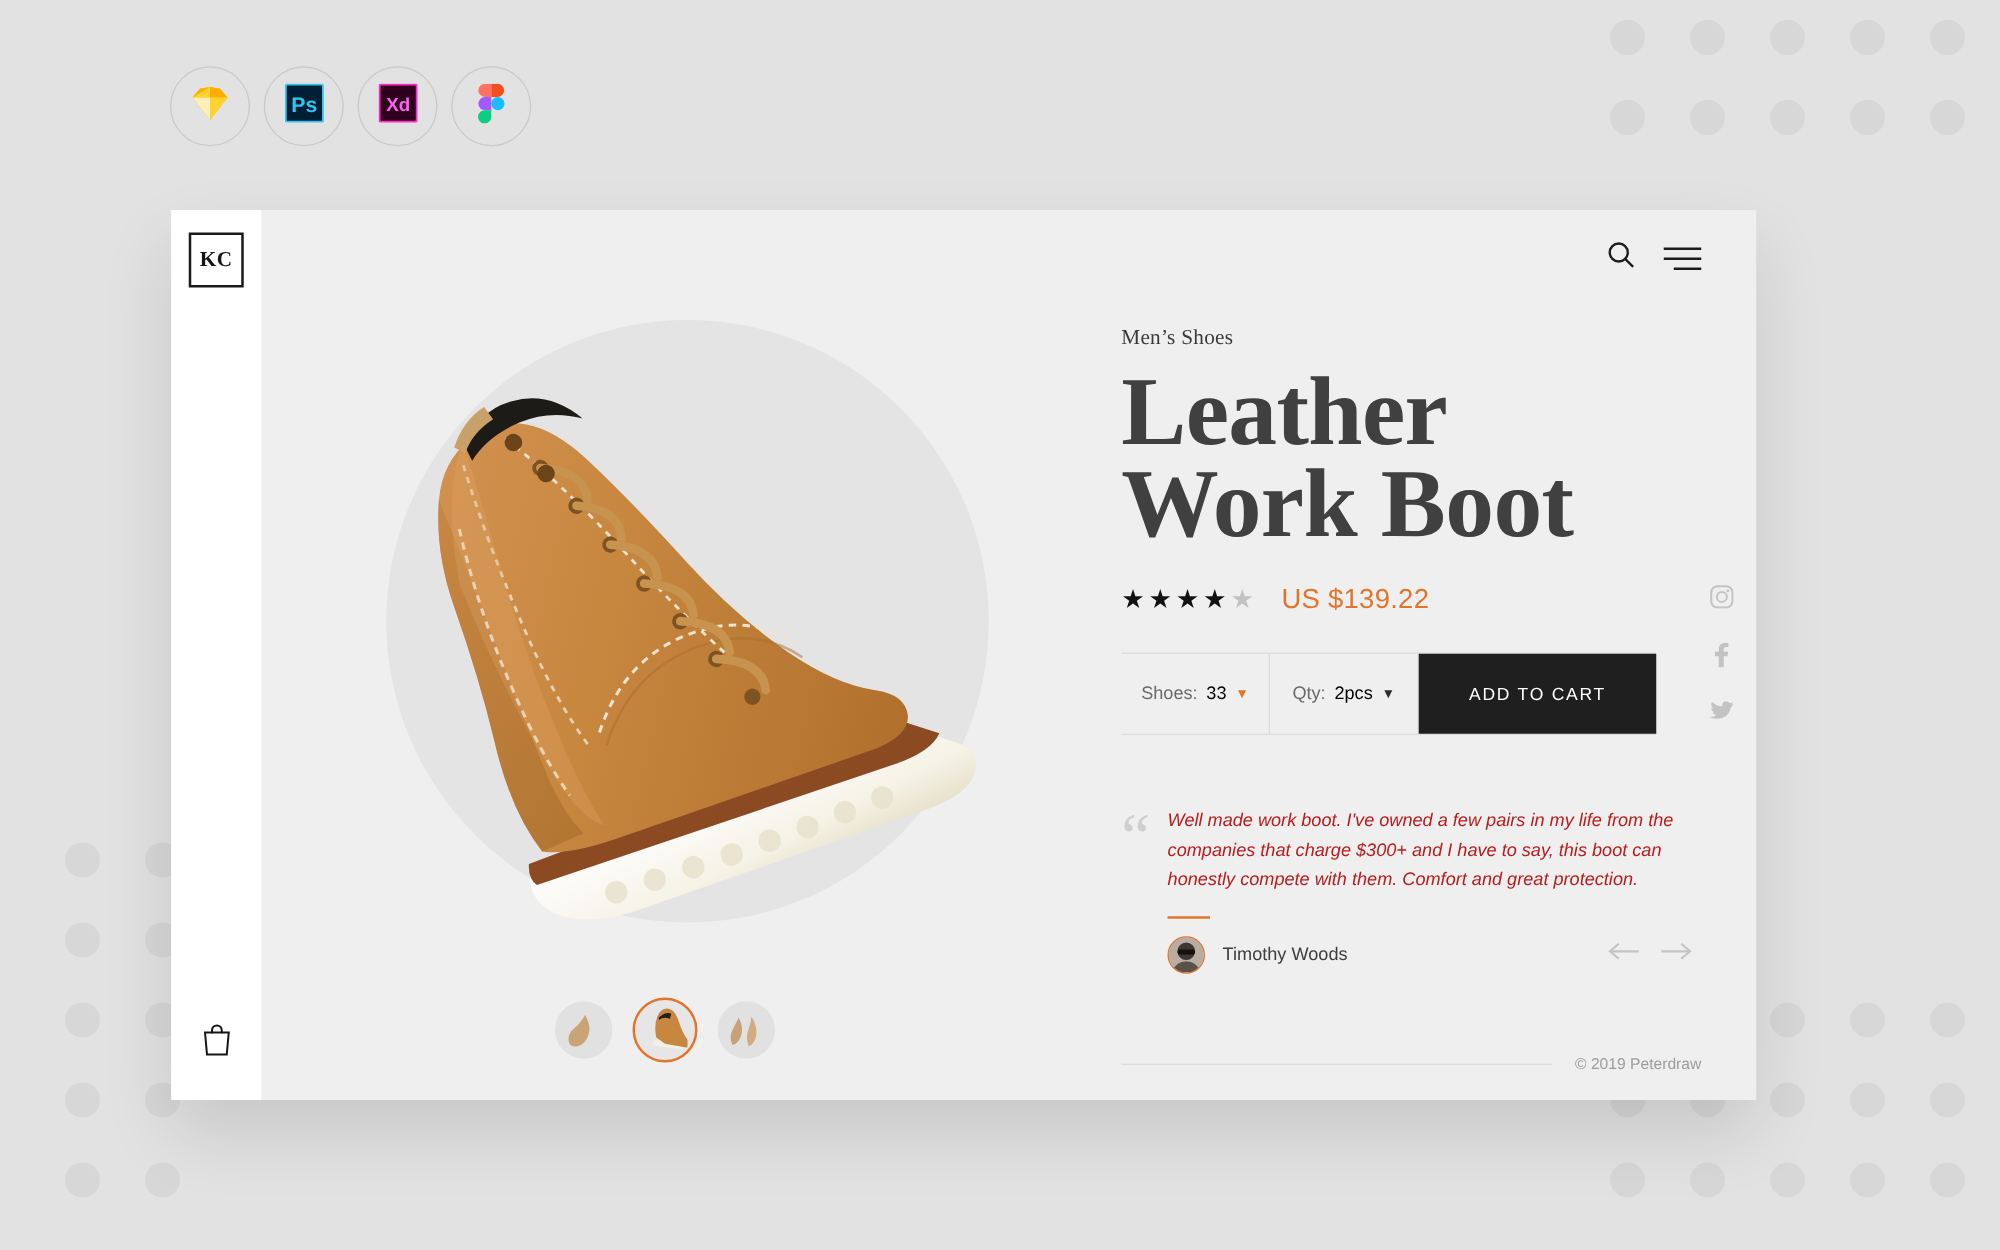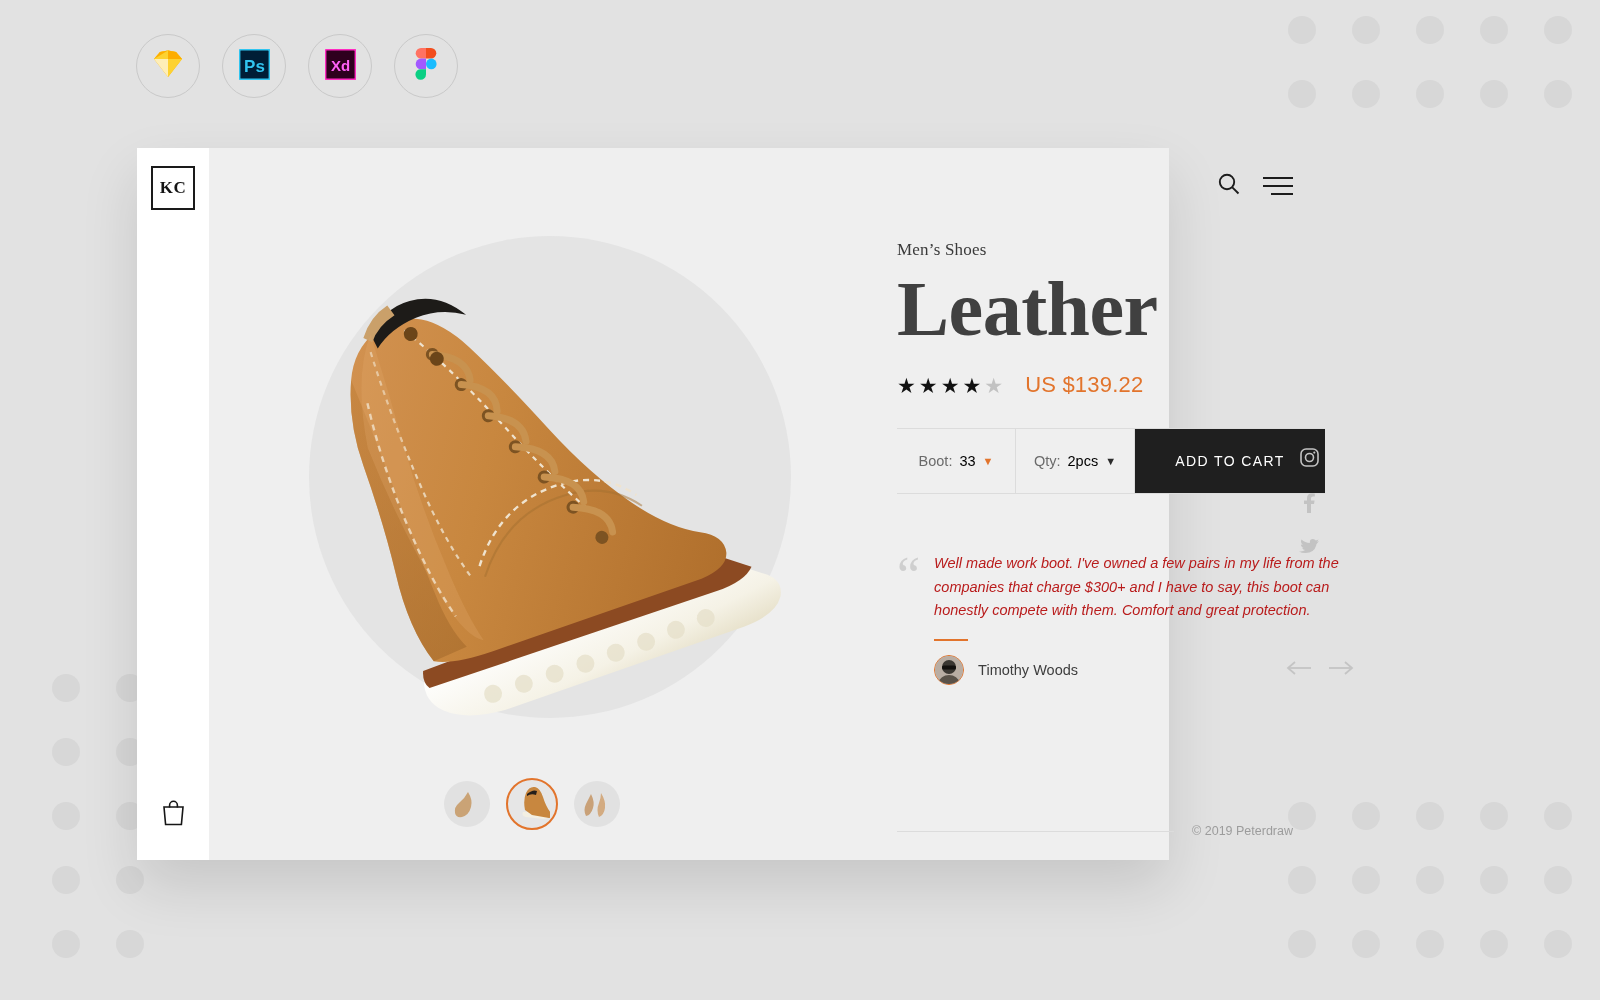--- a/index.html
+++ b/index.html
@@ -12,34 +12,34 @@
 
   
   .dots { position: absolute; display: grid; gap: 36px; }
   .dots i { display: block; width: 28px; height: 28px; border-radius: 50%; background: #d7d7d7; }
   #dots-tr { top: 16px; right: 28px; grid-template-columns: repeat(5, 28px); grid-template-rows: repeat(2, 28px); }
   #dots-bl { left: 52px; bottom: 42px; grid-template-columns: repeat(2, 28px); grid-template-rows: repeat(5, 28px); }
   #dots-br { right: 28px; bottom: 42px; grid-template-columns: repeat(5, 28px); grid-template-rows: repeat(3, 28px); }
 
   
   .app-row {
-    position: absolute; left: 136px; top: 34px;
-    display: flex; gap: 22px; z-index: 5;
+    position: absolute; left: 136px; top: 53px;
+    display: flex; gap: 11px; z-index: 5;
   }
   .app-circle {
     width: 64px; height: 64px; border-radius: 50%;
     border: 1px solid #c9c9c9;
     display: flex; align-items: center; justify-content: center;
     background: transparent;
   }
 
   
   .card {
-    position: absolute; left: 137px; top: 148px;
-    width: 1032px; height: 712px;
+    position: absolute; left: 137px; top: 168px;
+    width: 1268px; height: 712px;
     background: #efefef;
     box-shadow: 0 26px 54px rgba(0,0,0,.12);
     display: flex;
   }
   .sidebar {
     width: 72px; background: #ffffff; flex: 0 0 72px;
     display: flex; flex-direction: column; align-items: center;
     justify-content: space-between; padding: 18px 0 26px;
   }
   .logo-box {
@@ -394,36 +394,37 @@
         </div>
       </div>
     </div>
 
     <div class="details">
 
       <div class="eyebrow">Men’s Shoes</div>
 
       <h1 class="title">
         <span>Leather</span><br>
+        <span>Work Boot</span>
       </h1>
 
       <div class="rating-row">
         <div class="stars">
           <span class="star">★</span>
           <span class="star">★</span>
           <span class="star">★</span>
           <span class="star">★</span>
           <span class="star off">★</span>
         </div>
         <div class="price">US $139.22</div>
       </div>
 
       <div class="buy-row">
         <div class="selector">
-          <span>Boot:</span>
+          <span>Shoes:</span>
           <b>33</b>
           <span class="chev orange">▼</span>
         </div>
         <div class="selector">
           <span>Qty:</span>
           <b>2pcs</b>
           <span class="chev dark">▼</span>
         </div>
         <button class="cart-btn">ADD TO CART</button>
       </div>

